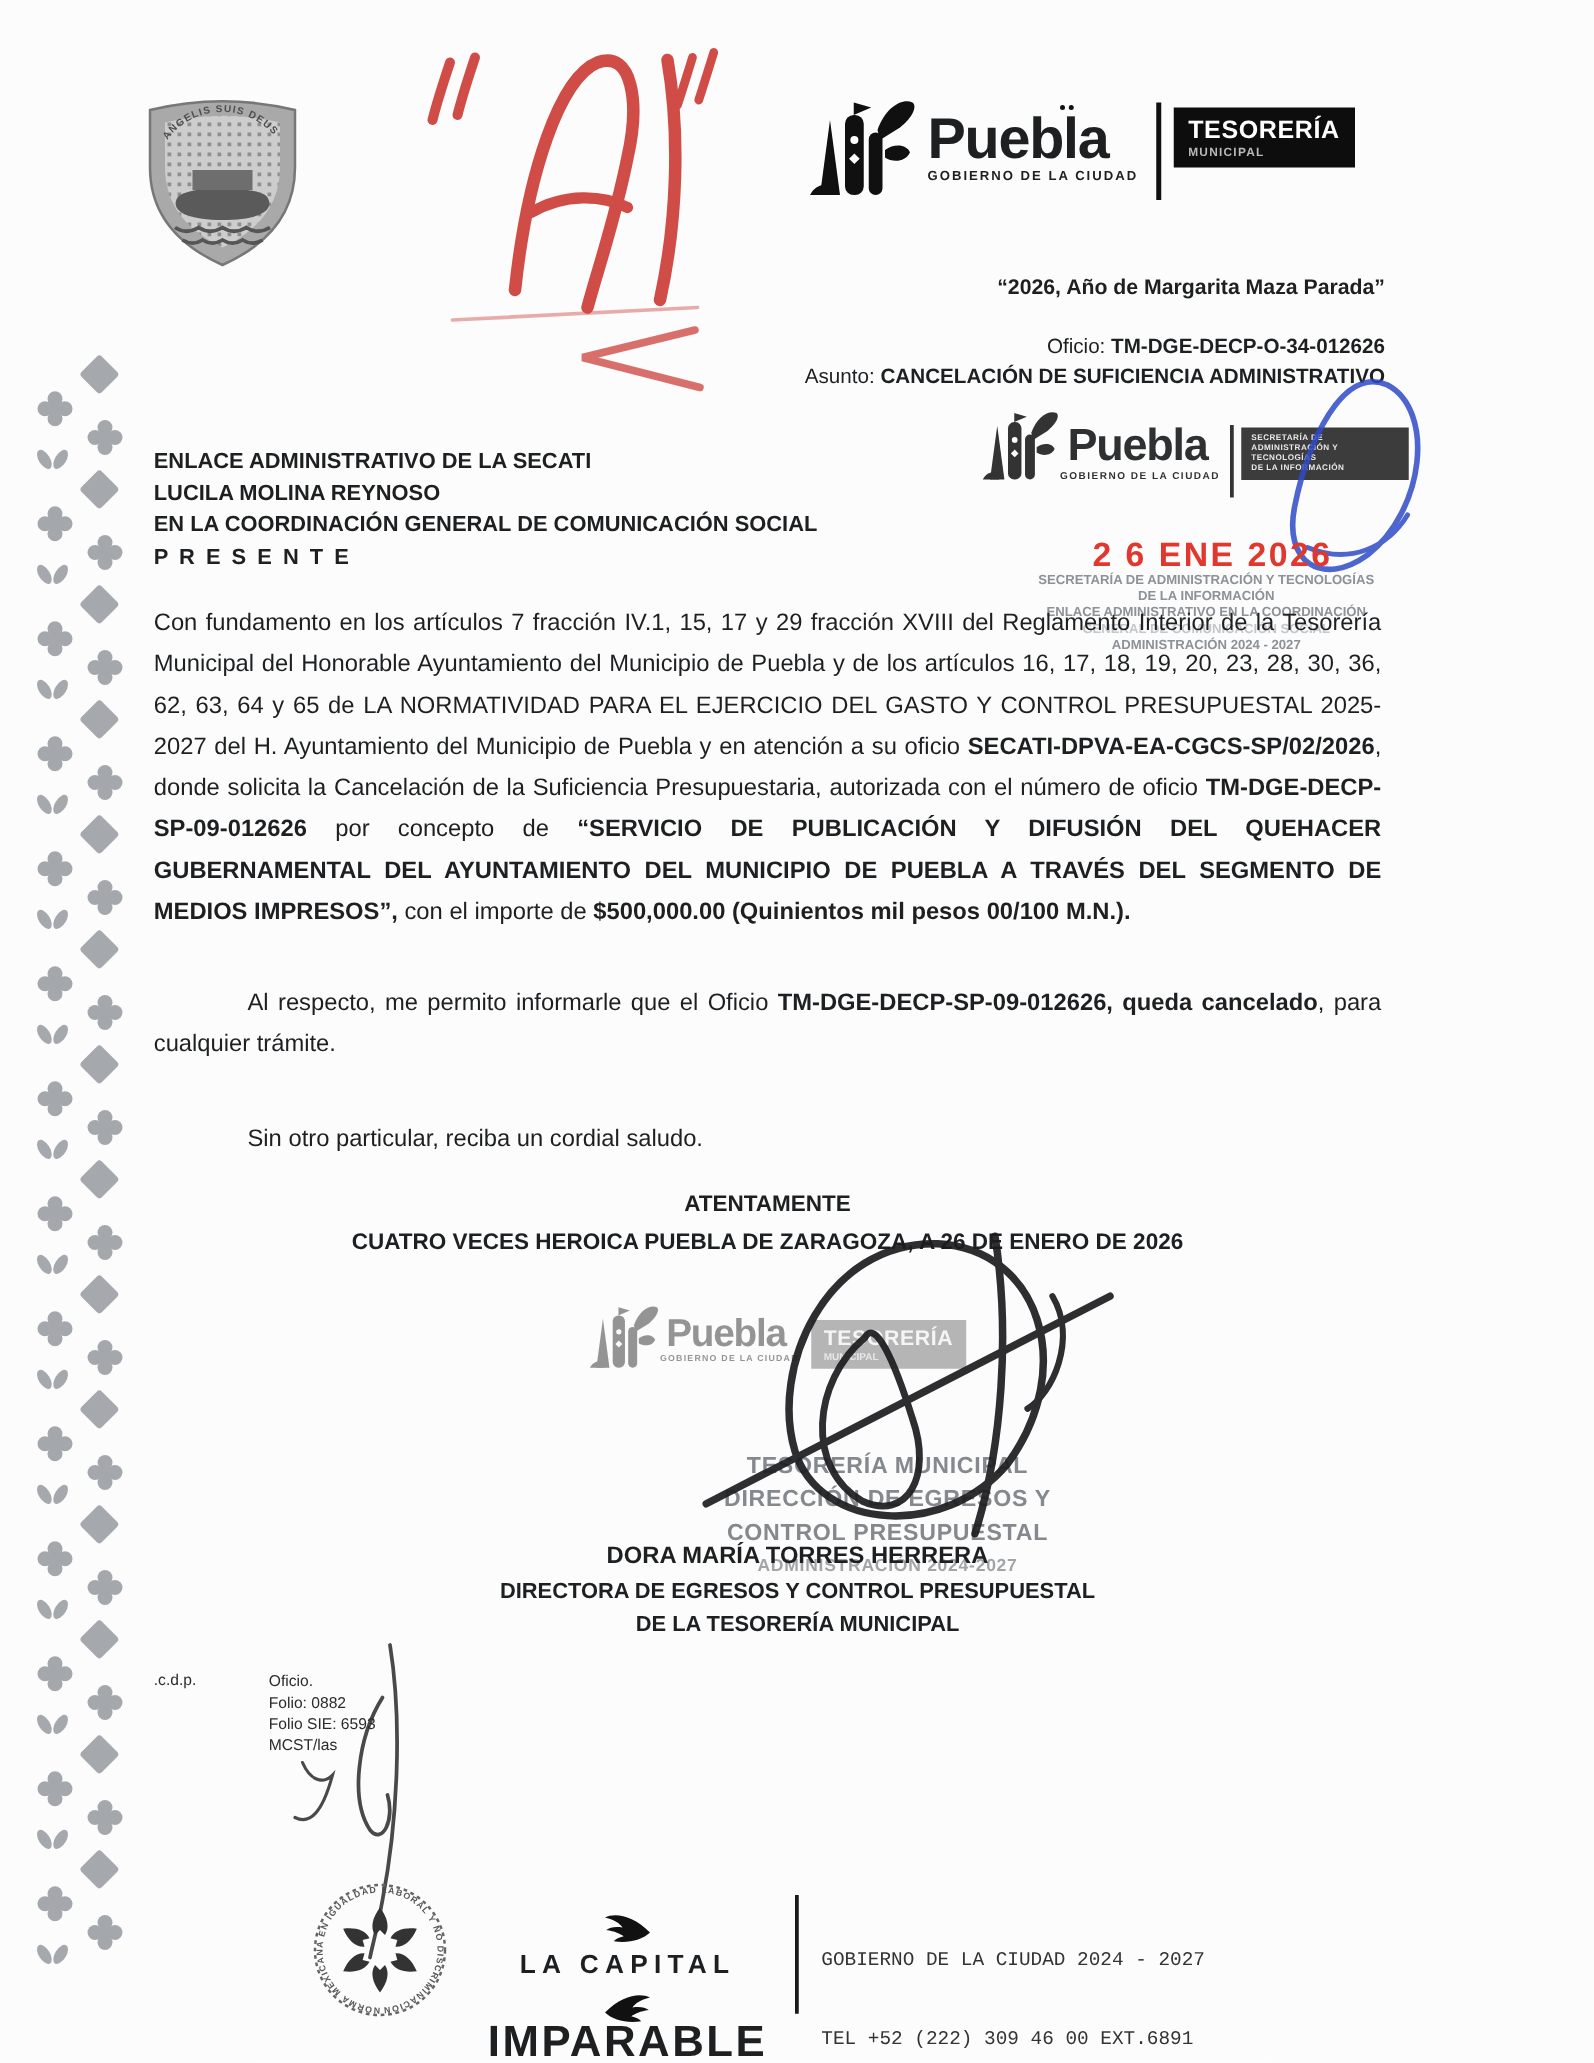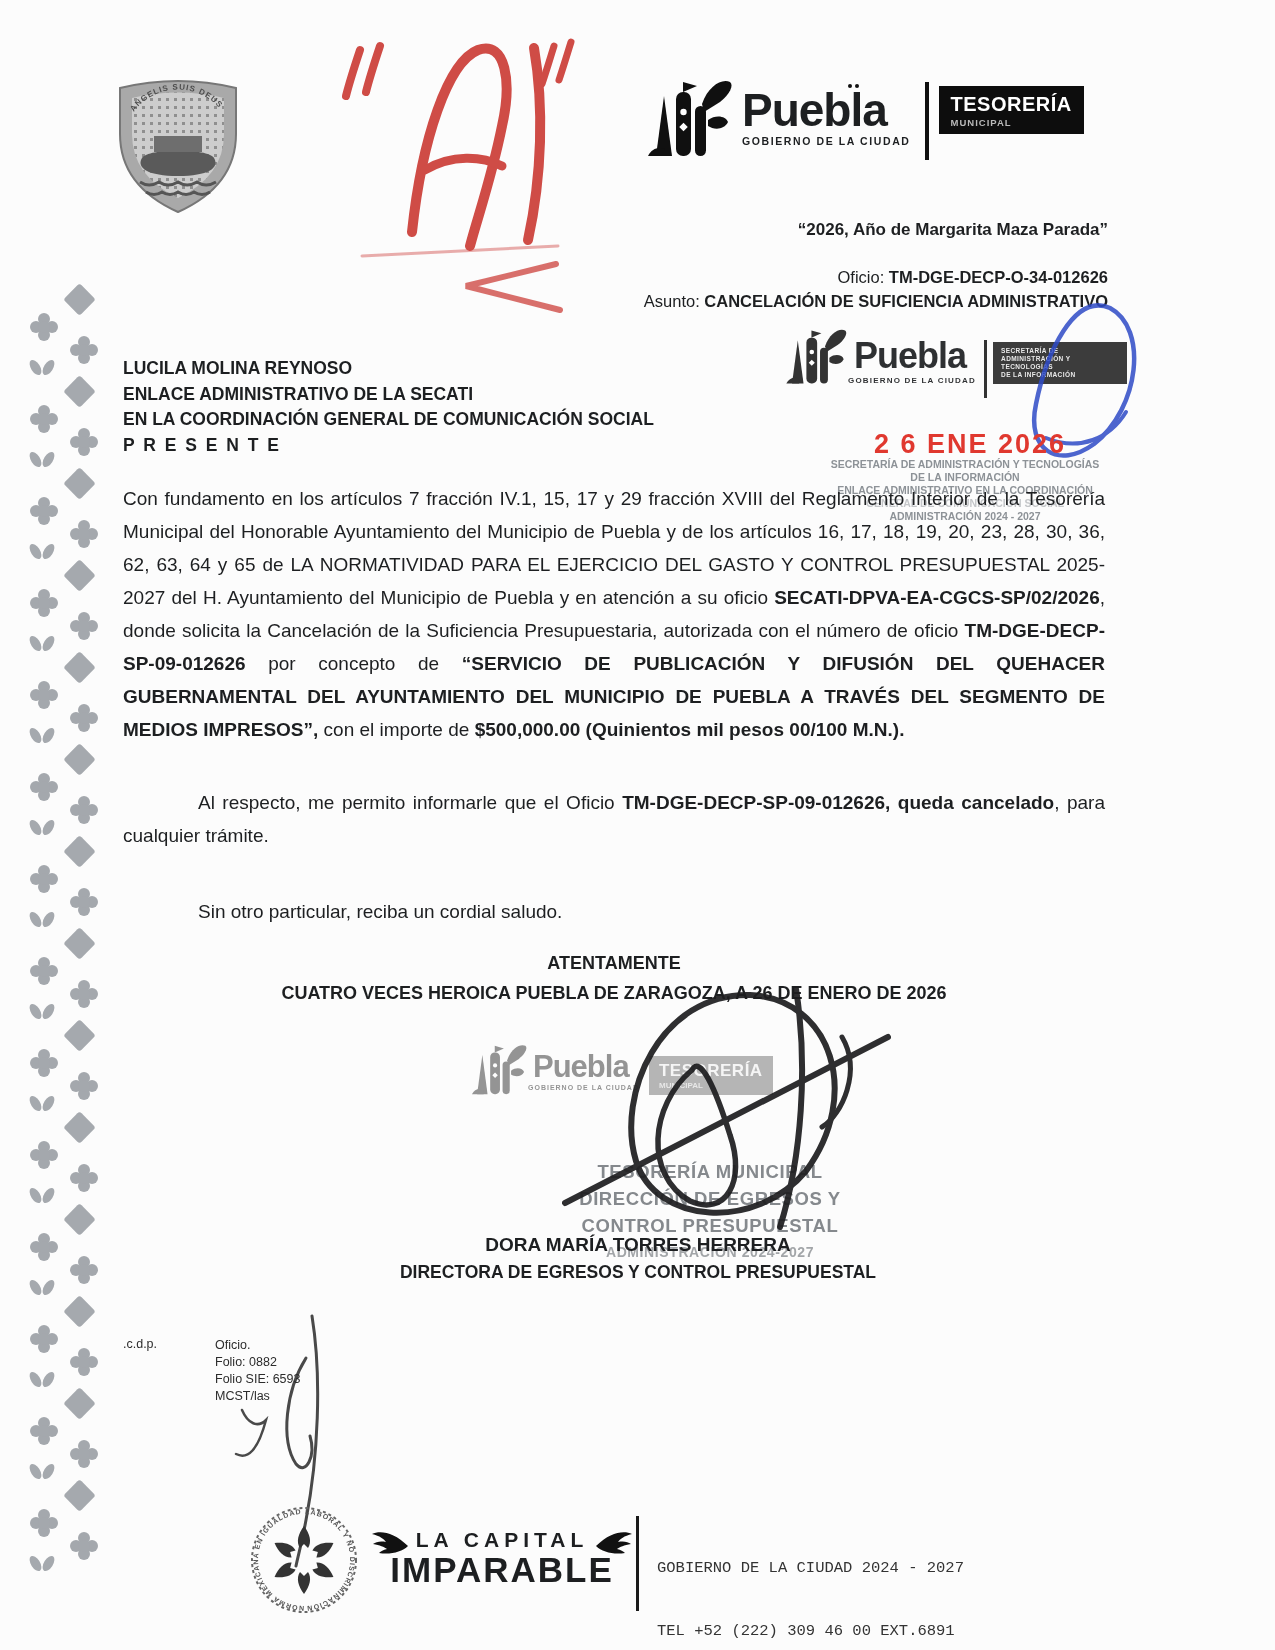--- a/index.html
+++ b/index.html
@@ -93,21 +93,21 @@
   .sig-name{left:288px;top:1231px;width:700px;text-align:center;z-index:4;}
   .sig-name .n1{font-size:19px;font-weight:800;line-height:28px;}
   .sig-name .n2{font-size:17.5px;font-weight:800;line-height:27px;}
 
   
   .cc-block{left:123px;top:1337px;font-size:12.5px;color:#2c2c2c;display:flex;z-index:2;}
   .cc-label{width:92px;}
   .cc-lines div{line-height:17px;}
 
   .capital-logo{left:362px;top:1526px;width:280px;text-align:center;z-index:2;}
-  .capital-top{display:flex;align-items:center;justify-content:center;gap:6px;}
+  .capital-top{display:flex;align-items:center;justify-content:center;gap:6px;flex-direction:column;}
   .capital-l1{font-size:21px;font-weight:800;letter-spacing:5px;}
   .capital-l2{font-size:35px;font-weight:800;letter-spacing:2px;line-height:32px;}
 
   .footer-contact{left:636px;top:1516px;display:flex;z-index:2;}
   .footer-bar{width:3px;height:95px;background:#1a1a1a;margin-right:18px;}
   .footer-lines{font-family:"Liberation Mono","DejaVu Sans Mono",monospace;font-size:15.5px;
                 line-height:21px;color:#333;white-space:pre;}
 
   svg{display:block;}
 </style>
@@ -374,22 +374,22 @@
   <svg class="abs" style="left:988px;top:300px" width="180" height="170" viewBox="0 0 180 170">
     <g stroke="var(--pen-blue)" fill="none" stroke-linecap="round" opacity="0.85">
       <path d="M122,8 C160,28 152,108 106,144 C70,170 38,150 48,104 C58,54 86,-8 122,8" stroke-width="4.5"></path>
       <path d="M58,138 C92,152 122,138 138,112" stroke-width="4"></path>
     </g>
   </svg>
 
   <div class="abs red-date">2 6 ENE 2026</div>
 
   <div class="abs recipient">
+    <div>ENLACE ADMINISTRATIVO DE LA SECATI</div>
     <div>LUCILA MOLINA REYNOSO</div>
-    <div>ENLACE ADMINISTRATIVO DE LA SECATI</div>
     <div>EN LA COORDINACIÓN GENERAL DE COMUNICACIÓN SOCIAL</div>
     <div style="letter-spacing:2px">P R E S E N T E</div>
   </div>
 
   <div class="abs ghost-stamp">
     <div>SECRETARÍA DE ADMINISTRACIÓN Y TECNOLOGÍAS</div>
     <div>DE LA INFORMACIÓN</div>
     <div>ENLACE ADMINISTRATIVO EN LA COORDINACIÓN</div>
     <div class="ghost-dim">GENERAL DE COMUNICACIÓN SOCIAL</div>
     <div>ADMINISTRACIÓN 2024 - 2027</div>
@@ -423,20 +423,21 @@
   <div class="abs stamp-text">
     <div>TESORERÍA MUNICIPAL</div>
     <div>DIRECCIÓN DE EGRESOS Y</div>
     <div>CONTROL PRESUPUESTAL</div>
     <div class="dim">ADMINISTRACIÓN 2024-2027</div>
   </div>
 
   <div class="abs sig-name">
     <div class="n1">DORA MARÍA TORRES HERRERA</div>
     <div class="n2">DIRECTORA DE EGRESOS Y CONTROL PRESUPUESTAL</div>
+    <div class="n2">DE LA TESORERÍA MUNICIPAL</div>
   </div>
 
   <svg class="abs" style="left:540px;top:975px;z-index:5" width="420" height="270" viewBox="0 0 420 270">
     <g stroke="#1d1d1f" fill="none" stroke-linecap="round" opacity="0.92">
       <path d="M210,20 C292,24 322,120 266,196 C216,256 116,250 96,186 C76,120 120,18 210,20" stroke-width="6"></path>
       <path d="M152,95 C110,130 104,200 150,226 C186,242 206,206 190,160 C175,112 160,80 152,95" stroke-width="5.5"></path>
       <path d="M25,228 L348,62" stroke-width="6"></path>
       <path d="M256,14 C268,90 262,182 240,252" stroke-width="6"></path>
       <path d="M302,62 C322,96 302,140 282,152" stroke-width="5"></path>
     </g>

